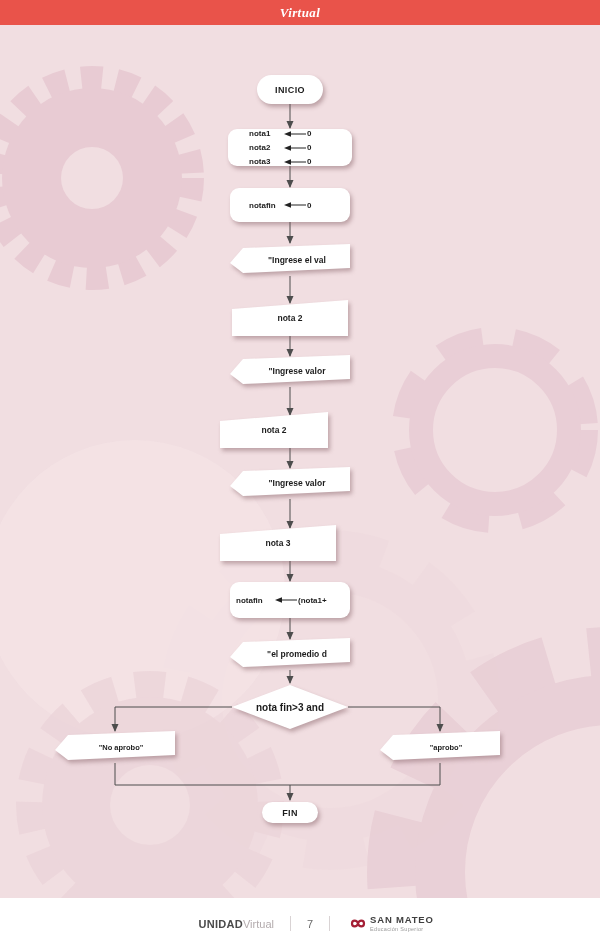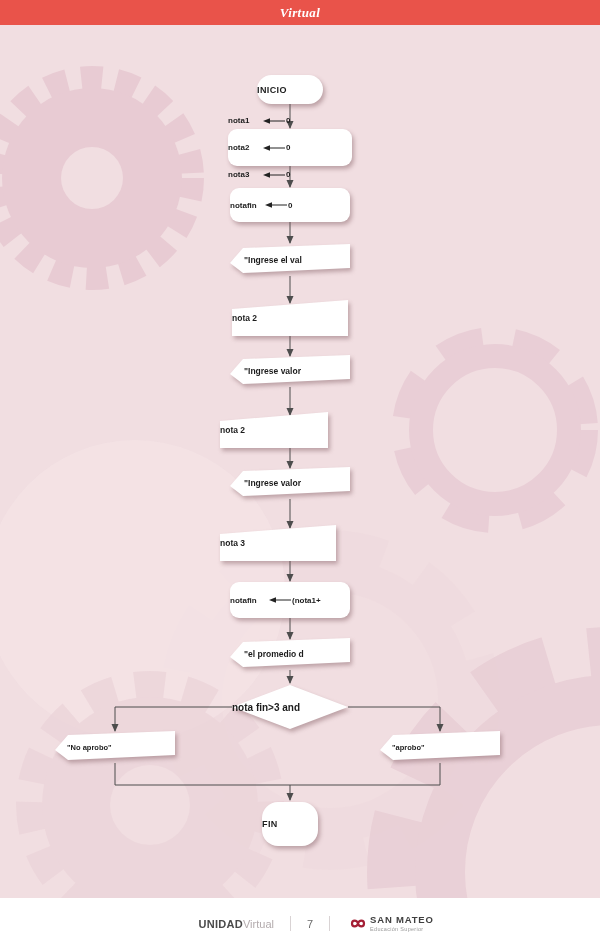--- a/index.html
+++ b/index.html
@@ -7,32 +7,32 @@
   .page { position:relative; width:600px; height:950px; background:#f1dee1; overflow:hidden; }
 
   .header { position:absolute; top:0; left:0; right:0; height:25px; background:#e9534a;
             display:flex; align-items:center; justify-content:center; z-index:5; }
   .header .title { color:#ffffff; font-family:"Liberation Serif","DejaVu Serif",serif;
                    font-style:italic; font-weight:bold; font-size:13px; letter-spacing:.4px; }
 
   .bg-svg { position:absolute; top:0; left:0; z-index:0; }
   .connectors { position:absolute; top:0; left:0; z-index:1; }
 
-  .node { position:absolute; z-index:2; display:flex; align-items:center; }
+  .node { position:absolute; z-index:2; display:flex; align-items:center; justify-content:center; }
   .shape-svg { position:absolute; inset:0; width:100%; height:100%;
                filter:drop-shadow(2px 3px 2px rgba(126,88,95,.45)); }
   .label { position:relative; z-index:1; font-size:8.5px; font-weight:bold; color:#1c1c1c; white-space:nowrap; }
   .stadium { background:#fff; border-radius:16px; box-shadow:2px 3px 4px rgba(126,88,95,.45); }
   .roundbox { background:#fff; border-radius:9px; box-shadow:2px 3px 4px rgba(126,88,95,.45); }
   .terminal-label { font-size:9px; letter-spacing:.4px; }
   .flag-label { padding-left:14px; }
   .diamond-label { font-size:10px; }
   .branch-label { font-size:7.5px; padding-left:12px; }
 
-  .assign-lines { position:relative; z-index:1; display:flex; flex-direction:column; gap:18px; }
+  .assign-lines { position:relative; z-index:1; display:flex; flex-direction:column; gap:5px; }
   .assign-line { display:grid; grid-template-columns:34px 24px 24px; align-items:center; }
   .assign-line.wide { grid-template-columns:38px 24px 46px; }
   .assign-line .an, .assign-line .av { font-size:8px; font-weight:bold; color:#1c1c1c; text-align:left; }
   .assign-arrow { display:block; }
 
   .footer { position:absolute; left:0; right:0; bottom:0; height:52px; background:#ffffff;
             display:flex; align-items:center; justify-content:center; z-index:5;padding-left:32px; }
   .footer-inner { display:flex; align-items:center; gap:16px; }
   .brand { font-size:11px; }
   .brand .b { font-weight:bold; color:#4a4a4a; letter-spacing:.3px; }
@@ -224,21 +224,21 @@
     <span class="label branch-label">"No aprobo"</span>
   </div>
 
   <div class="node" style="left:380px;top:731px;width:120px;height:32px">
     <svg class="shape-svg" viewBox="0 0 120 32" preserveAspectRatio="none">
         <polygon points="0,19 13,4 120,0 120,24 13,29" fill="#ffffff"></polygon>
       </svg>
     <span class="label branch-label">"aprobo"</span>
   </div>
 
-  <div class="node stadium" style="left:262px;top:802px;width:56px;height:44px">
+  <div class="node stadium" style="left:262px;top:802px;width:56px;height:21px">
     <span class="label terminal-label">FIN</span>
   </div>
 
   <div class="footer">
     <div class="footer-inner">
       <span class="brand"><span class="b">UNIDAD</span><span class="l">Virtual</span></span>
       <span class="vdiv"></span>
       <span class="pagenum">7</span>
       <span class="vdiv"></span>
       <span class="logo">

